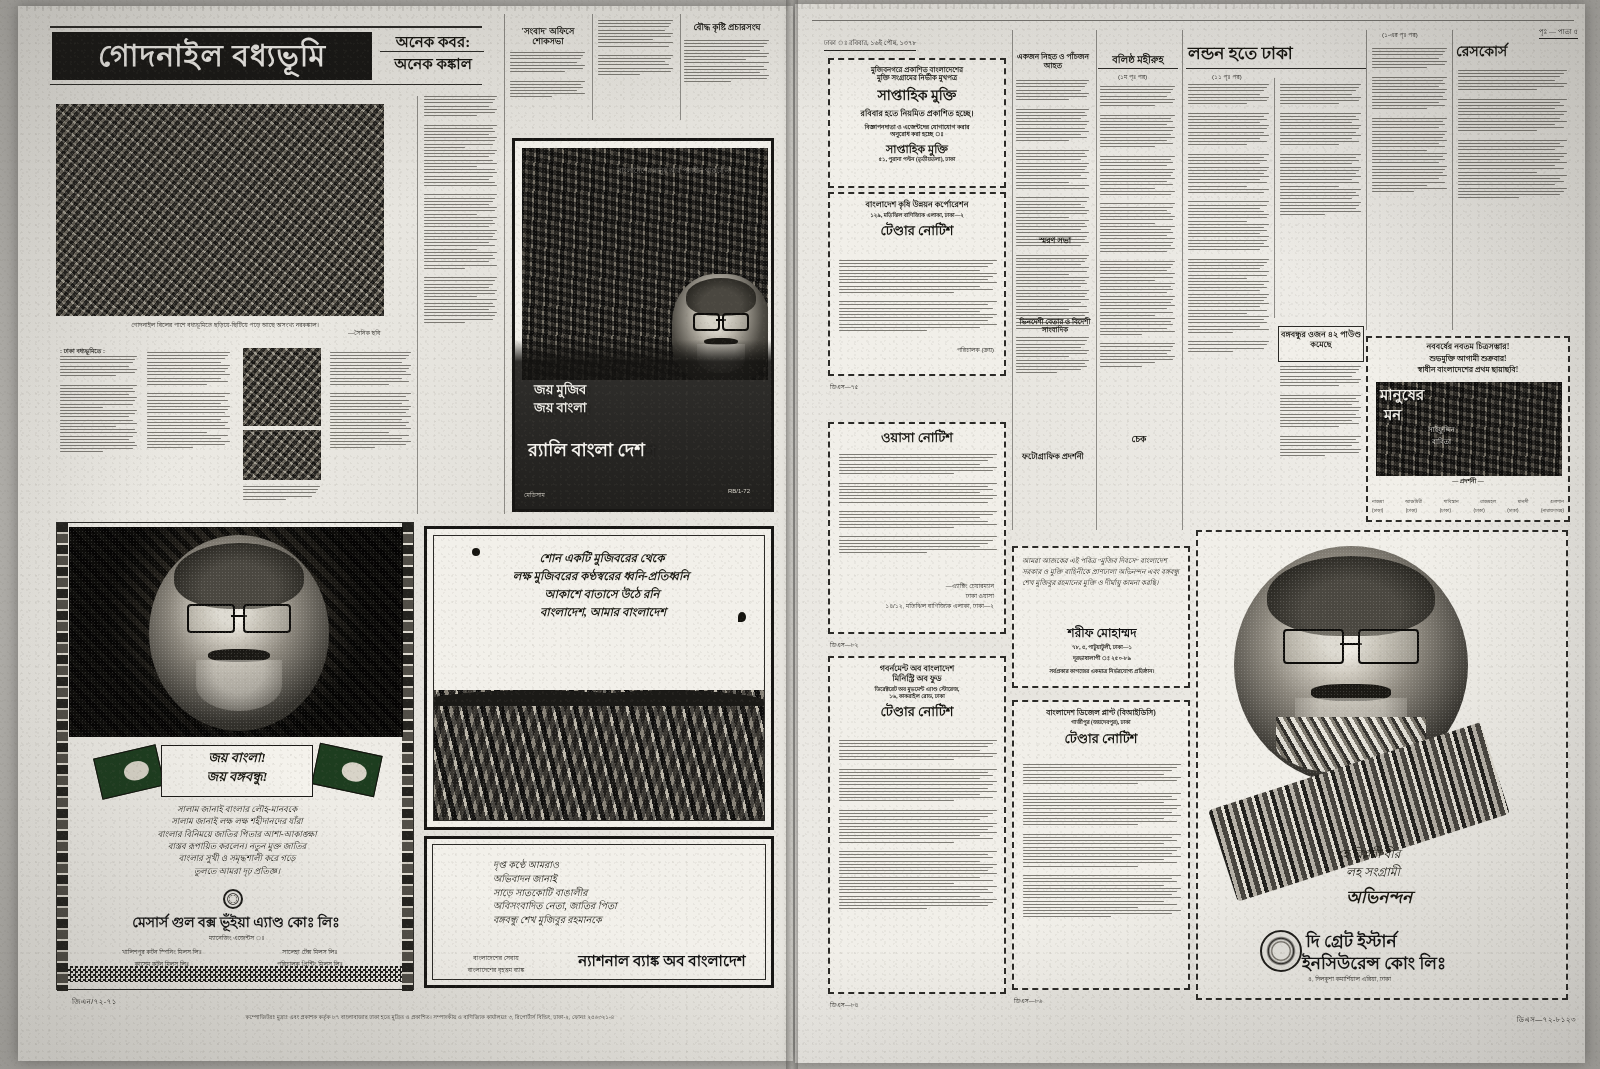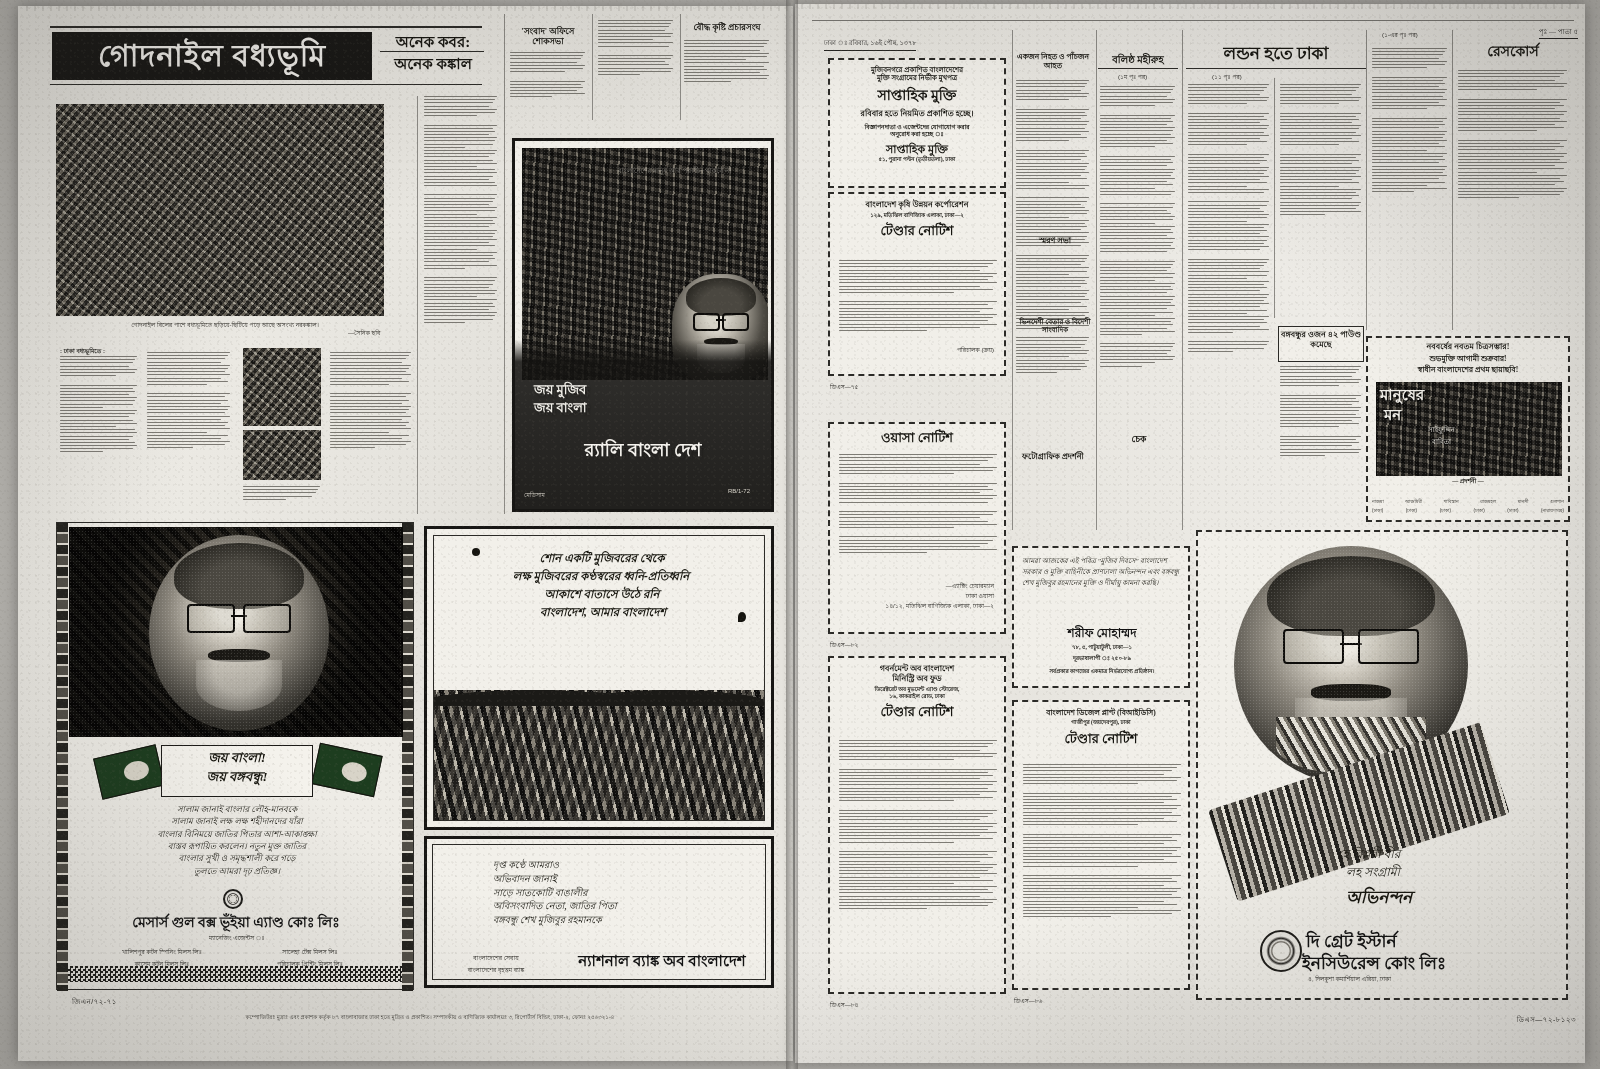--- a/index.html
+++ b/index.html
@@ -30,21 +30,21 @@
   
   .blk{position:absolute;box-sizing:border-box;}
   .rule{position:absolute;background:#2b2a27;}
   .vrule{position:absolute;width:1px;background:#8d8b86;}
 
   
   .mast{font-family:"Liberation Serif",serif;font-weight:bold;color:#f2f0ec;
      background:#171614;letter-spacing:1px;display:flex;align-items:center;
      justify-content:center;text-align:center;line-height:1;}
   .hl{font-family:"Liberation Serif",serif;font-weight:bold;color:#15140f;
-     text-align:center;line-height:1.18;}
+     text-align:left;line-height:1.18;}
   .hl2{font-family:"Liberation Serif",serif;font-weight:bold;color:#15140f;
      text-align:center;line-height:1.2;}
   .kicker{font-family:"Liberation Serif",serif;font-weight:bold;color:#15140f;
      text-align:center;line-height:1.25;}
 
   
   .tx{position:absolute;box-sizing:border-box;overflow:hidden;
       font-family:"Liberation Sans",sans-serif;color:#3c3a35;}
   .tx .ln{height:1px;background:#5d5b55;margin-bottom:2.6px;opacity:.78;border-radius:.5px;}
   .tx.dense .ln{margin-bottom:2.2px;}

